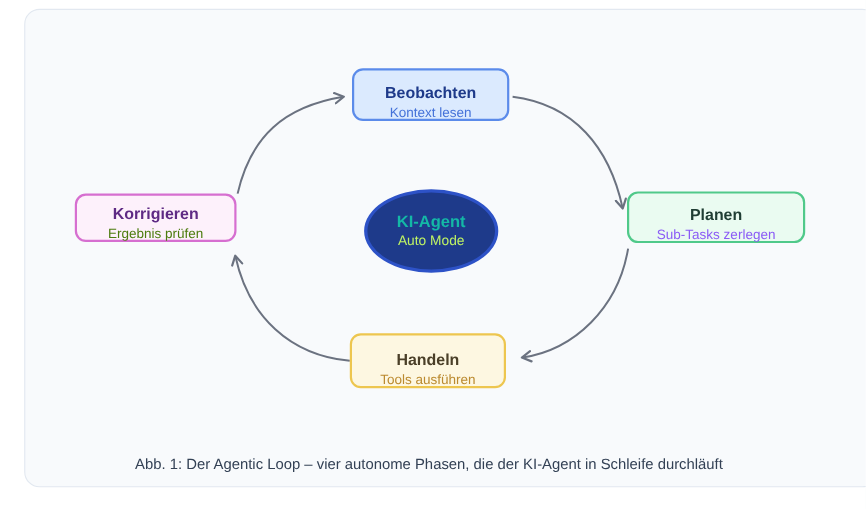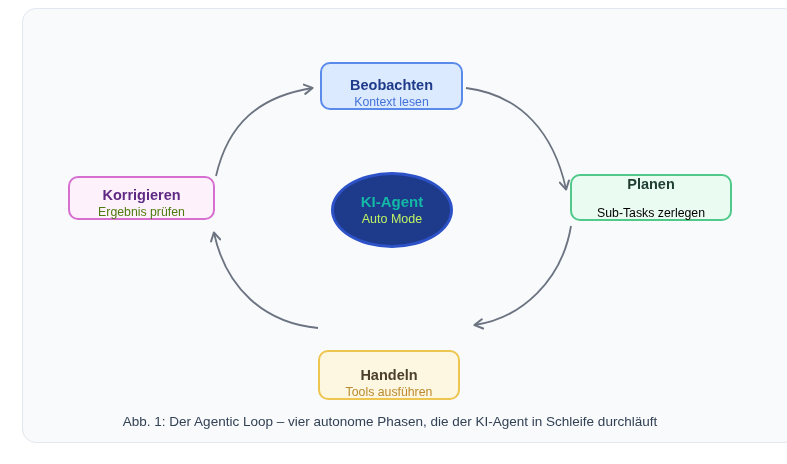--- a/index.html
+++ b/index.html
@@ -91,24 +91,24 @@
   <path class="edge" d="M 216 176 C 228 124 258 97 312 88" marker-end="url(#chev)"></path>
 </svg>
 
 <div class="node node-beobachten" style="background-color: rgb(219, 234, 254); border-color: rgb(91, 139, 234);">
   <div class="node-title" style="color: rgb(30, 58, 138);">Beobachten</div>
   <div class="node-subtitle" style="color: rgb(68, 114, 217);">Kontext lesen</div>
 </div>
 
 <div class="node node-planen" style="background-color: rgb(234, 251, 241); border-color: rgb(80, 201, 138);">
   <div class="node-title" style="color: rgb(31, 61, 51);">Planen</div>
-  <div class="node-subtitle" style="color: #000000; margin-top: 12px;">Sub-Tasks zerlegen</div>
+  <div class="node-subtitle" style="color: #8b5cf6;">Sub-Tasks zerlegen</div>
 </div>
 
-<div class="node node-handeln" style="background-color: rgb(253, 247, 225); border-color: rgb(237, 198, 79); margin-top: 47px;">
+<div class="node node-handeln" style="background-color: rgb(253, 247, 225); border-color: rgb(237, 198, 79);">
   <div class="node-title" style="color: rgb(74, 63, 40);">Handeln</div>
   <div class="node-subtitle" style="color: rgb(187, 138, 47);">Tools ausführen</div>
 </div>
 
 <div class="node node-korrigieren" style="background-color: rgb(253, 241, 251); border-color: rgb(214, 111, 208);">
   <div class="node-title" style="color: rgb(94, 42, 132);">Korrigieren</div>
   <div class="node-subtitle" style="color: #4d7c0f;">Ergebnis prüfen</div>
 </div>
 
 <div class="center-node" style="background-color: rgb(30, 58, 138); border-color: rgb(45, 82, 199);">

